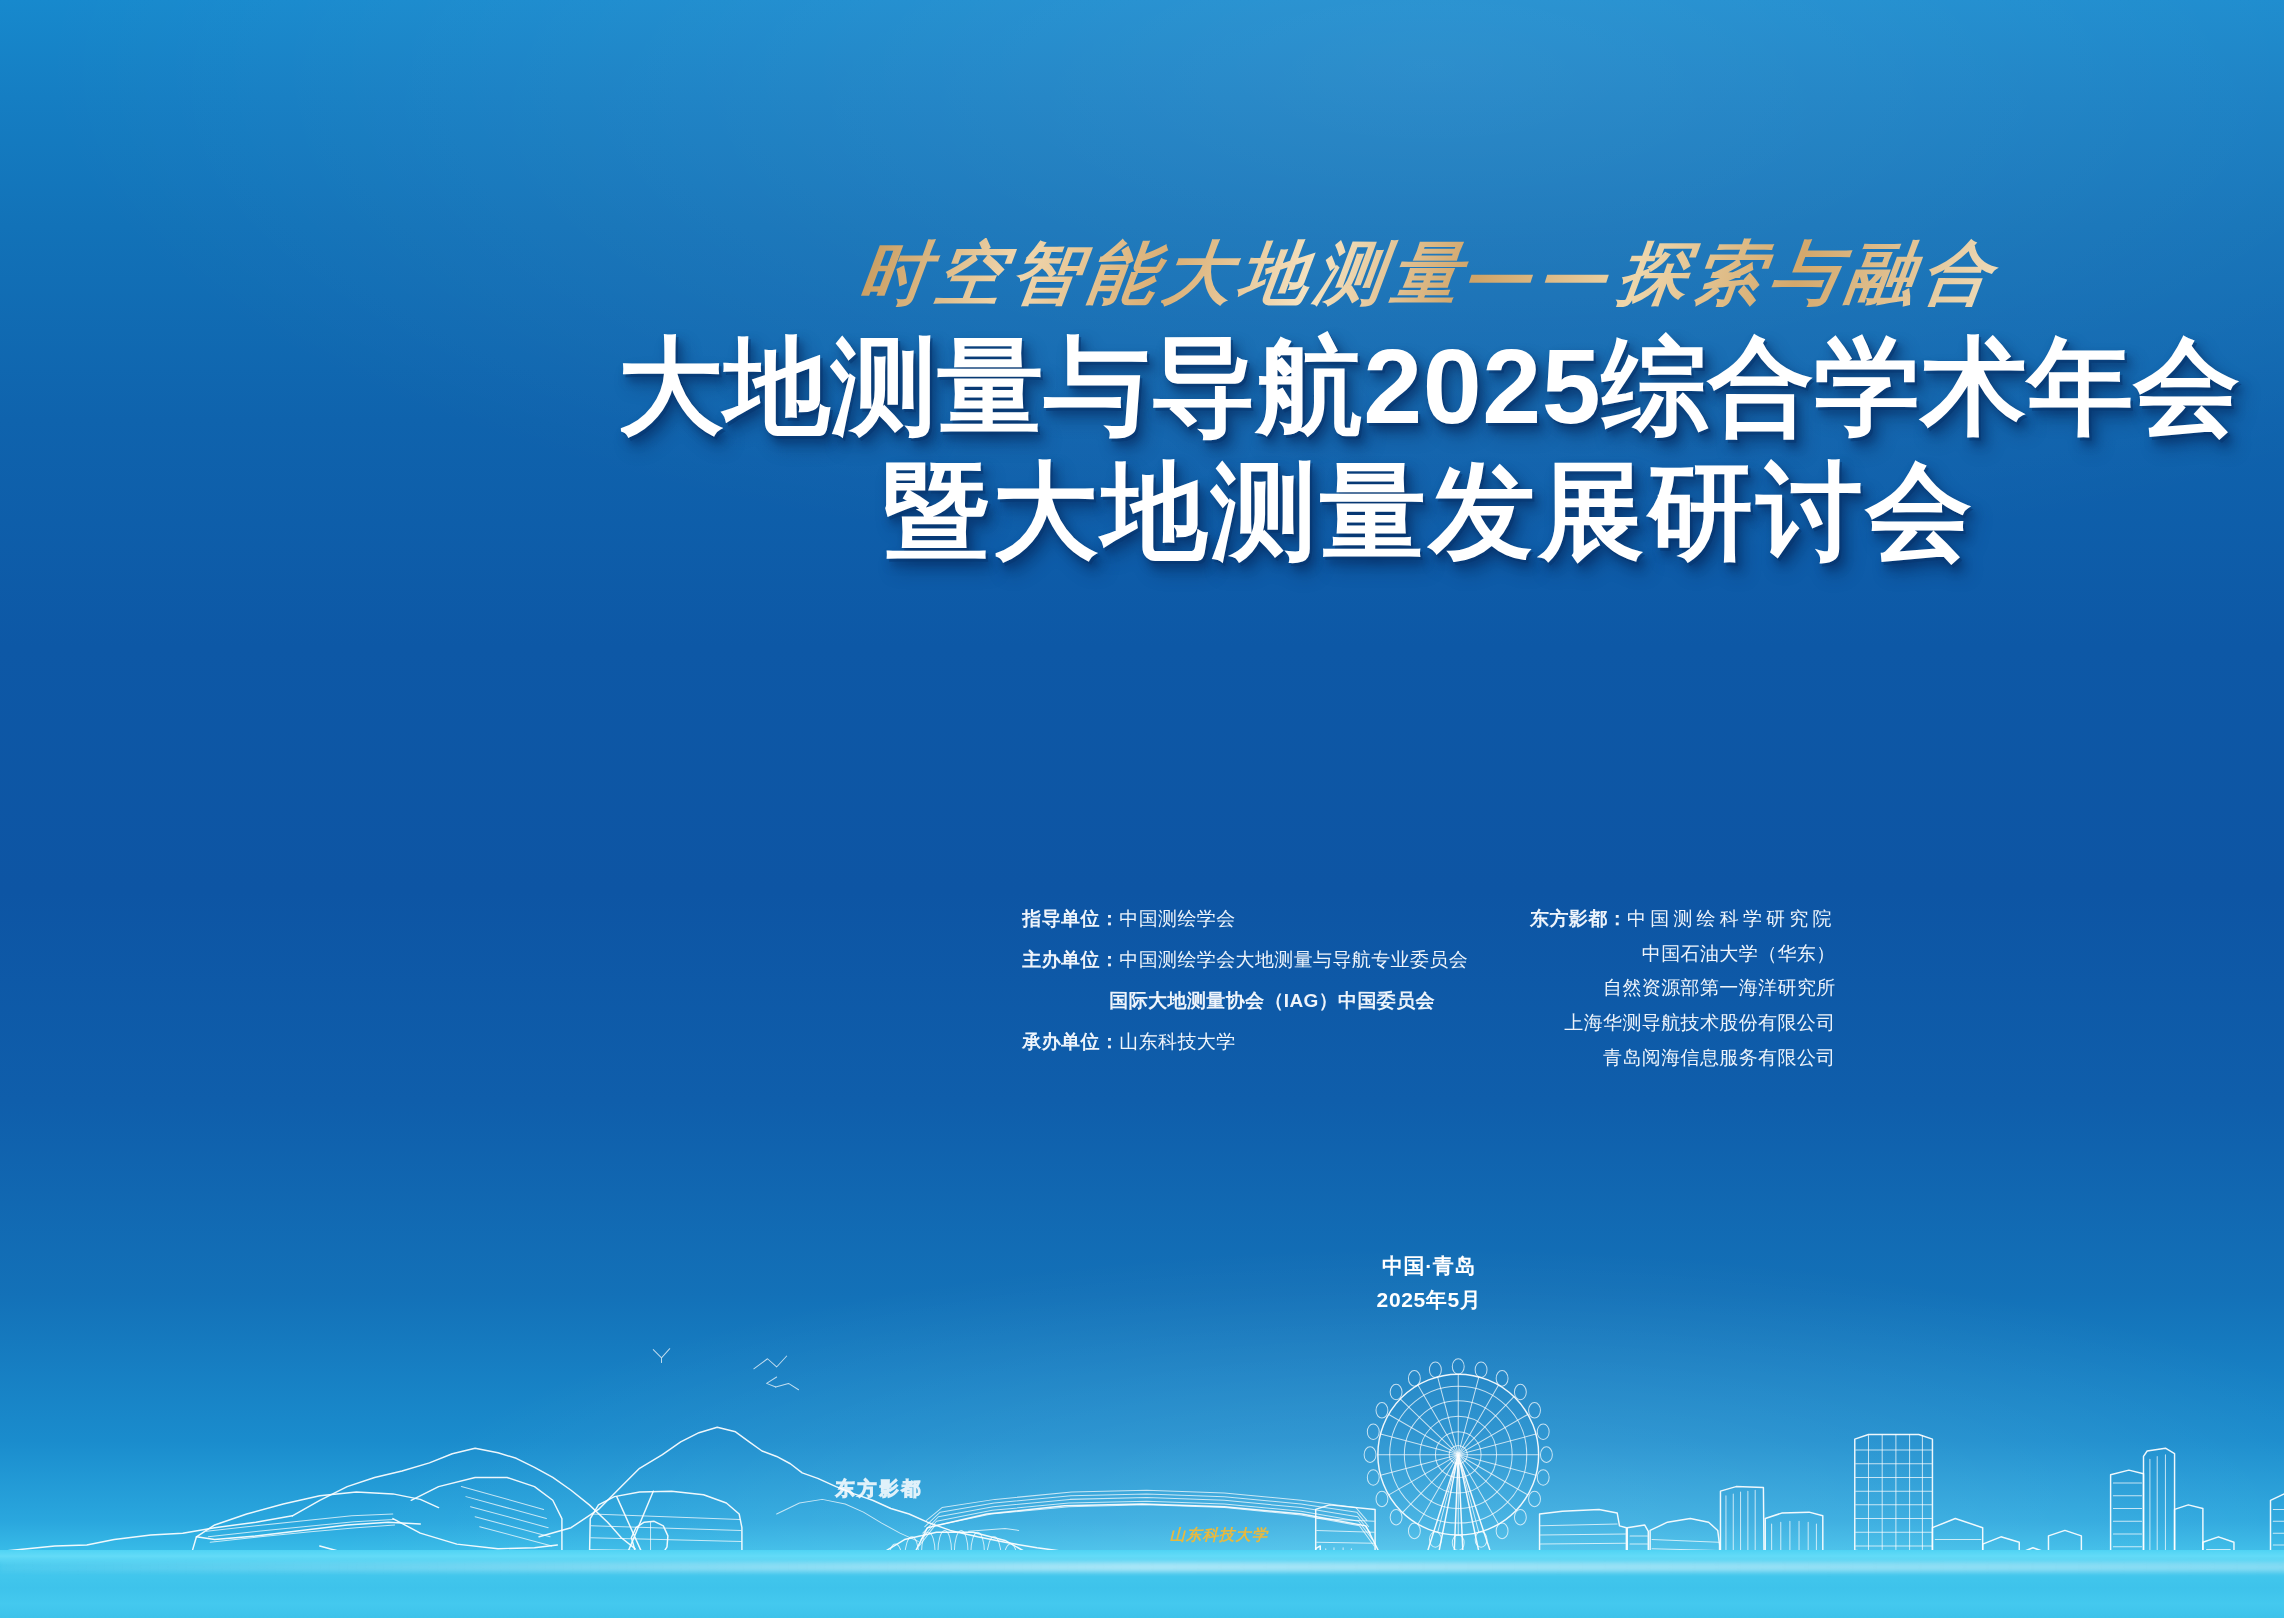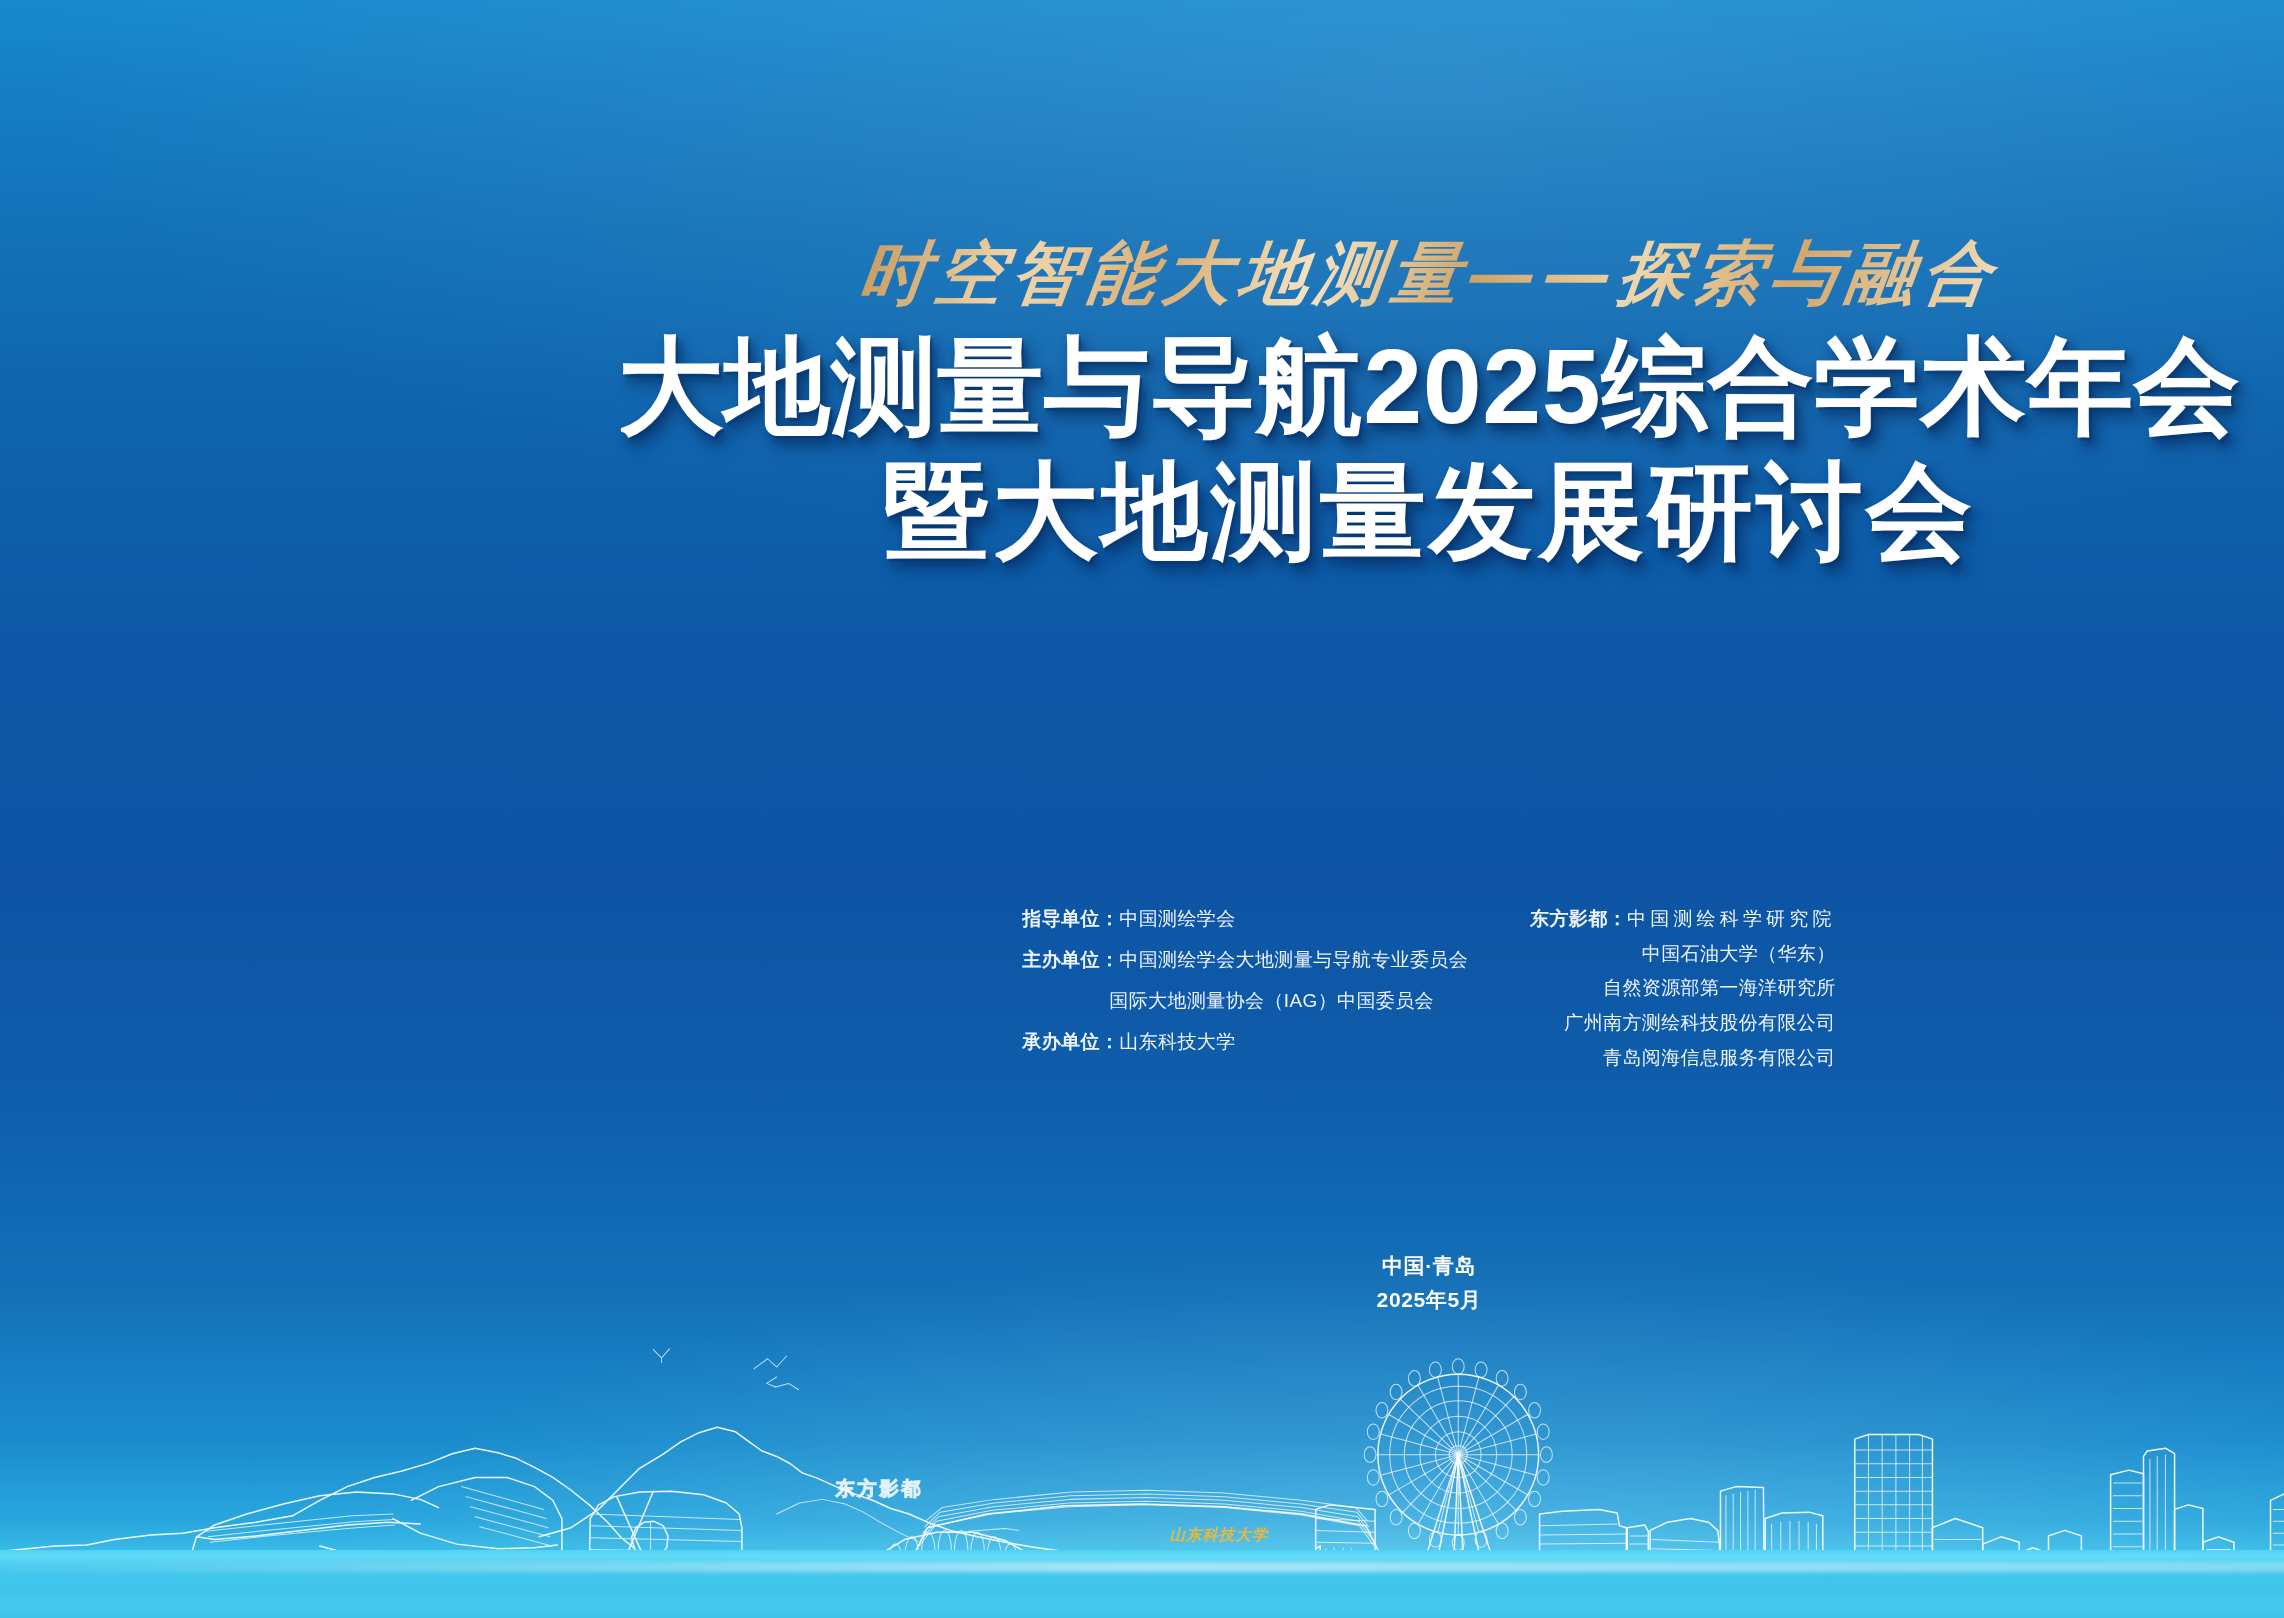--- a/index.html
+++ b/index.html
@@ -117,21 +117,21 @@
     letter-spacing: 0.02em;
   }
   .cred-sub {
     font-weight: 400;
     letter-spacing: 0.02em;
     white-space: nowrap;
     font-size: 19px;
     line-height: 1.30;
     margin-bottom: 16.4px;
   }
-  .indent-host { padding-left: 87px; }
+  .indent-host { padding-left: 87px; font-weight: bold; }
 
   
   .colmid .cred-row { margin-bottom: 10px; }
   .colmid .stack-line {
     font-size: 19px;
     line-height: 1.30;
     letter-spacing: 0.02em;
     white-space: nowrap;
     margin-bottom: 10px;
     text-align: right;
@@ -272,21 +272,21 @@
       </div>
     </div>
 
     <div class="cred-col colmid">
       <div class="cred-row">
         <span class="cred-label">东方影都：</span>
         <span class="cred-value wide">中国测绘科学研究院</span>
       </div>
       <div class="stack-line wide">中国石油大学（华东）</div>
       <div class="stack-line">自然资源部第一海洋研究所</div>
-      <div class="stack-line tight">广州南方测绘科技股份有限公司</div>
+      <div class="stack-line tight">上海华测导航技术股份有限公司</div>
       <div class="stack-line tight">青岛阅海信息服务有限公司</div>
     </div>
 
   </div>
 
   <div class="venue">
     <div>中国·青岛</div>
     <div>2025年5月</div>
   </div>
 

